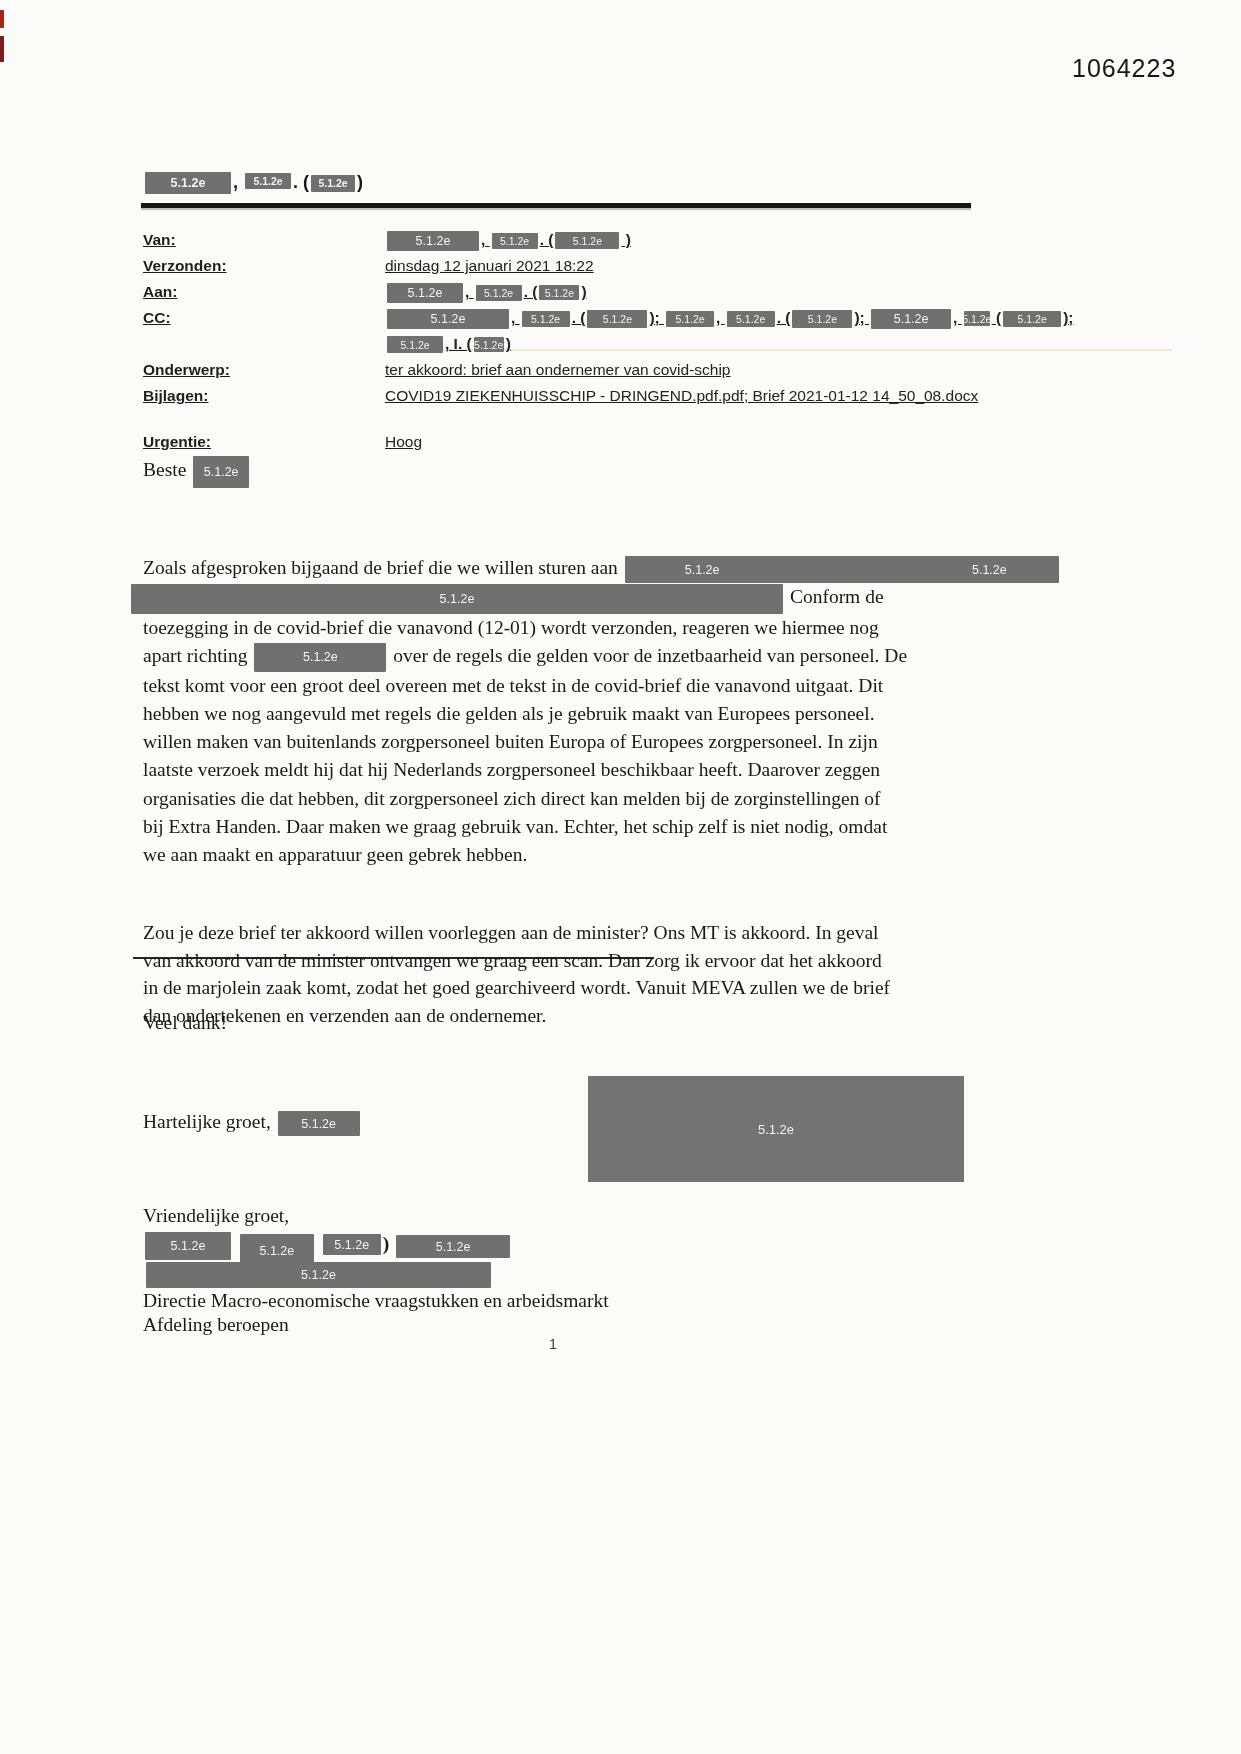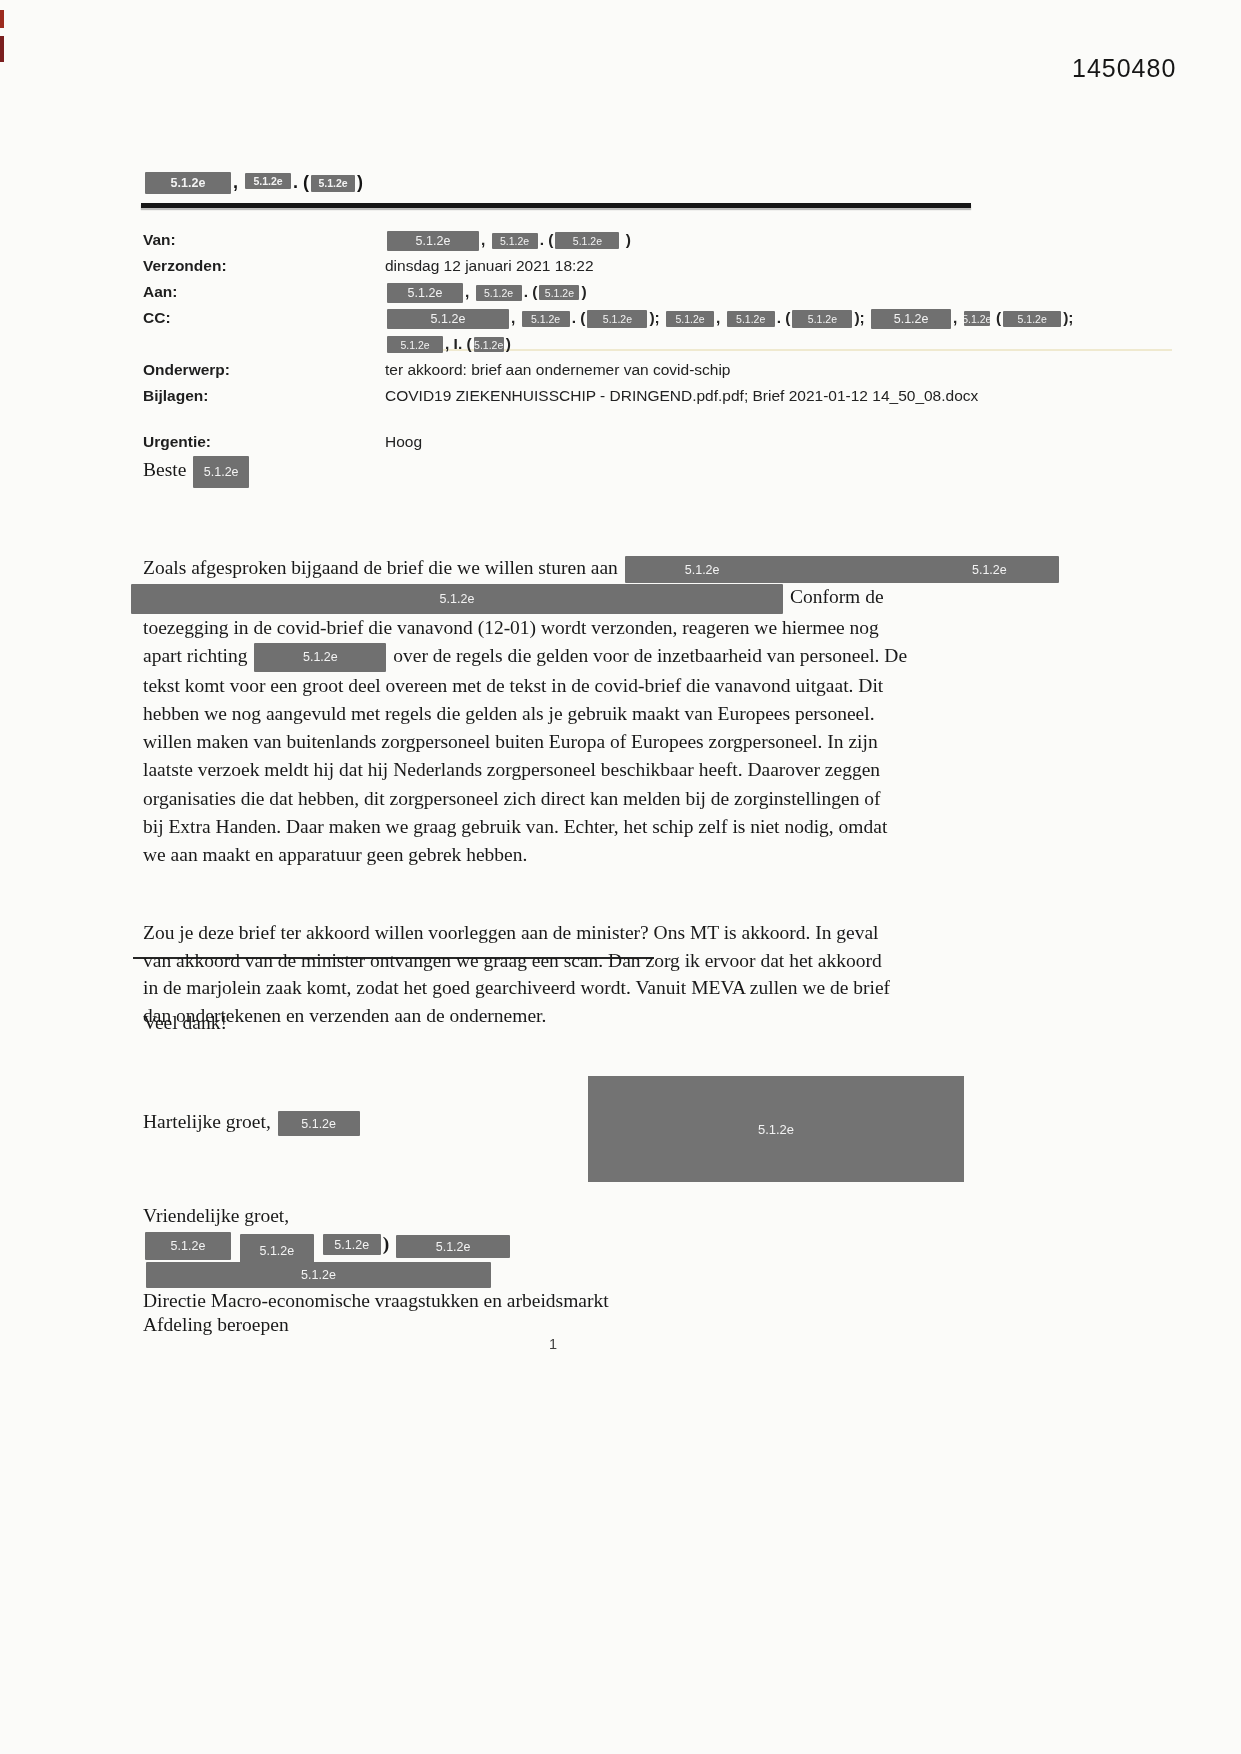--- a/index.html
+++ b/index.html
@@ -13,21 +13,21 @@
   .doc-number{position:absolute;left:1072px;top:54px;font-family:"Liberation Sans",sans-serif;
               font-size:25px;letter-spacing:1px;color:#161616;}
   
   .title-line{position:absolute;left:143px;top:172px;font-family:"Liberation Sans",sans-serif;
               font-weight:bold;font-size:18px;color:#141414;}
   .rule{position:absolute;left:141px;top:203px;width:830px;height:5px;background:#161616;
         box-shadow:0 2px 1px rgba(100,100,100,.4);}
   .sep{position:absolute;left:430px;top:349px;width:742px;height:2px;background:#efe9cf;}
   
   .fields{position:absolute;left:143px;top:227px;width:1040px;
-          font-family:"Liberation Sans",sans-serif;font-size:15.5px;}
+          font-family:"Liberation Sans",sans-serif;font-size:15.5px;text-decoration:underline;}
   .frow{display:flex;}
   .frow.gap{margin-top:20px;}
   .flabel{width:242px;flex:none;font-weight:bold;color:#1e1e1e;line-height:26px;}
   .fvalue{color:#222;line-height:26px;}
   .fvalue .tx.b,.title-line .tx{font-weight:bold;}
   
   .line{white-space:nowrap;}
   .tx{}
   .b{font-weight:bold;}
   
@@ -59,21 +59,21 @@
           font-size:14.5px;color:#3f3f3f;}
 </style>
 </head>
 <body>
 
 <div class="page">
 
   <div class="artifact a1"></div>
   <div class="artifact a2"></div>
 
-  <div class="doc-number">1450480</div>
+  <div class="doc-number">1064223</div>
 
   <div class="title-line">
       <div class="line"><span class="rx" style="width: 86px; height: 22px;">5.1.2e</span><span class="tx b">, </span><span class="rx sm" style="width: 46px; height: 16px; top: -2px;">5.1.2e</span><span class="tx b">. (</span><span class="rx sm" style="width: 44px; height: 17px;">5.1.2e</span><span class="tx b">)</span></div>
     </div>
   <div class="rule"></div>
   <div class="sep"></div>
 
   <div class="fields">
     <div class="frow">
       <div class="flabel">Van:</div>

